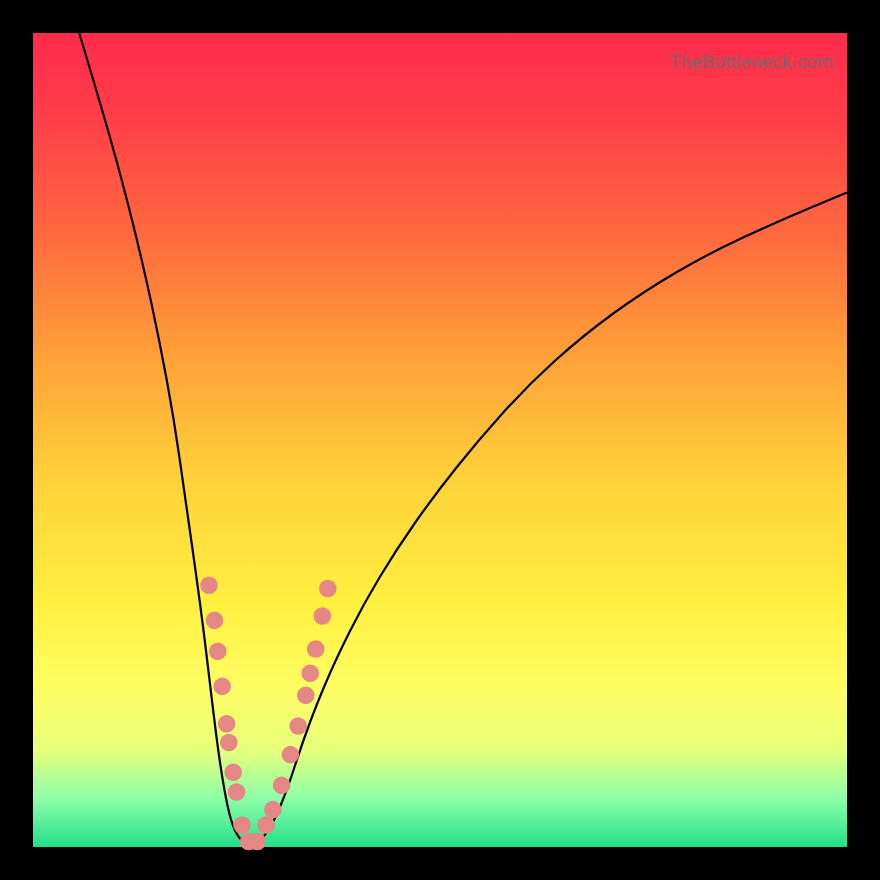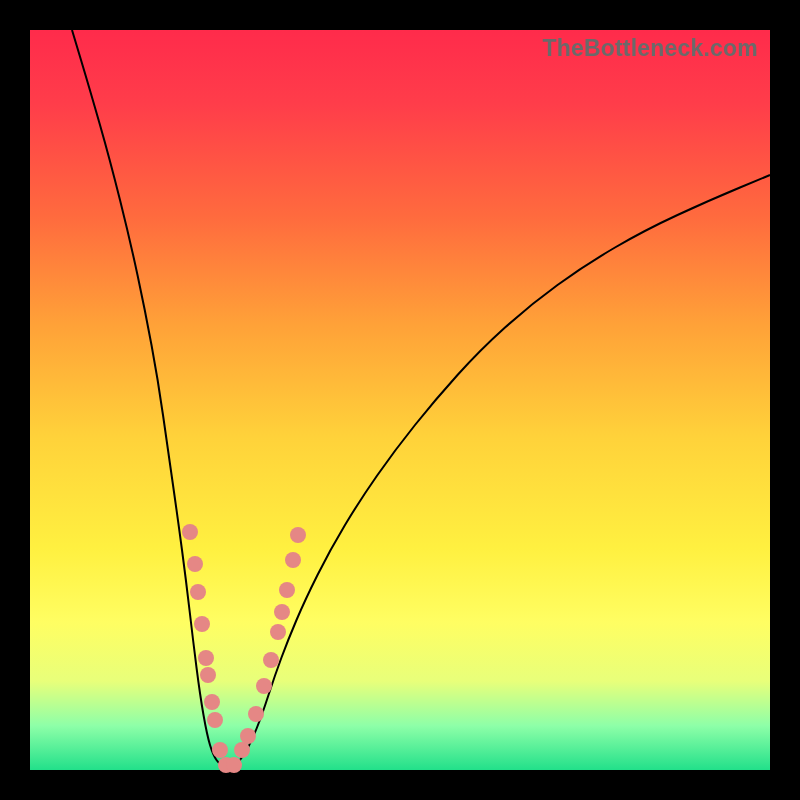--- a/index.html
+++ b/index.html
@@ -31,25 +31,25 @@
       #ffd23a 55%,
       #fff040 70%,
       #fffe62 80%,
       #e8ff7a 88%,
       #8effa8 94%,
       #22e08a 100%
     );
   }
   .watermark {
     position: absolute;
-    top: 5px;
+    top: 17px;
     right: 12px;
-    font-size: 23px;
+    font-size: 17px;
     color: #6a6a6a;
-    font-weight: 700;
+    font-weight: 400;
     letter-spacing: 0.2px;
     user-select: none;
   }
   svg.curve {
     position: absolute;
     left: 0;
     top: 0;
     width: 740px;
     height: 740px;
     overflow: visible;

